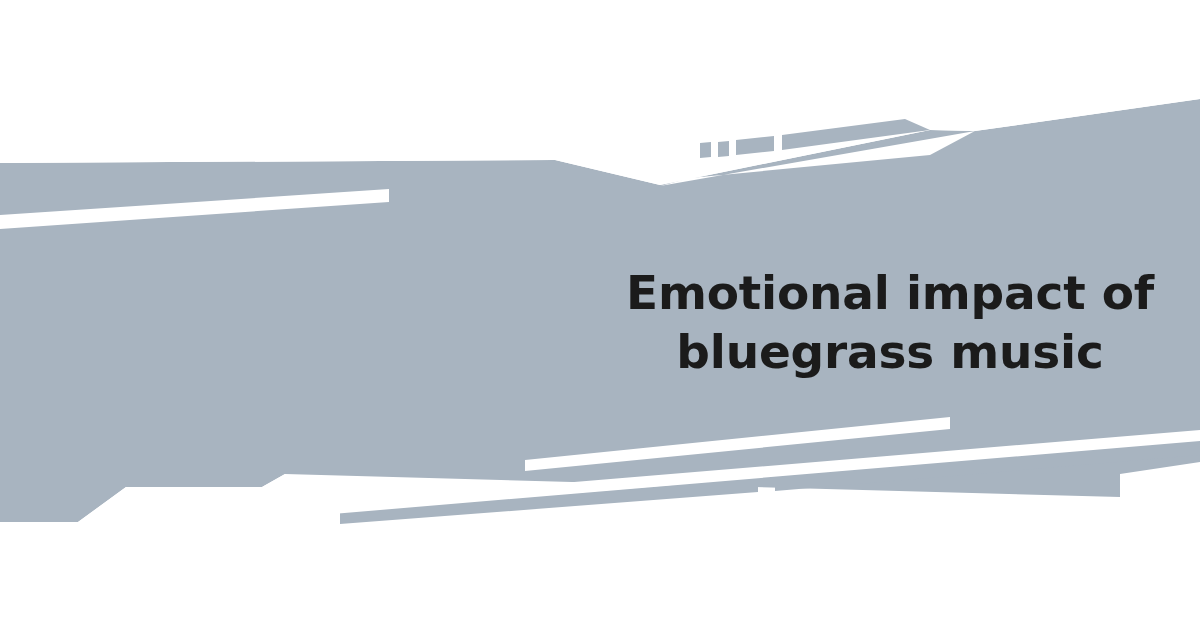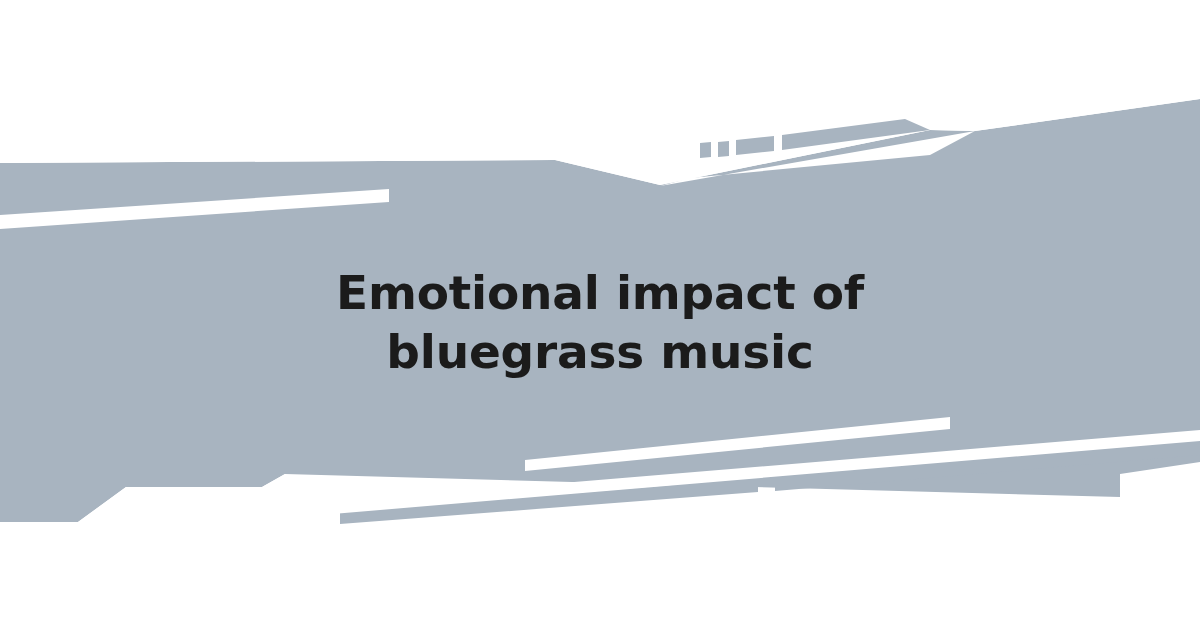--- a/index.html
+++ b/index.html
@@ -27,21 +27,21 @@
     display: block;
   }
   #title-layer {
     position: absolute;
     left: 0;
     top: 0;
     width: 1200px;
     height: 630px;
     display: flex;
     align-items: center;
-    justify-content: center;
+    justify-content: flex-end;
     pointer-events: none;
   }
   #title-block {
     width: 620px;
     text-align: center;
     padding-top: 14px;
   }
   #page-title {
     margin: 0;
     font-family: "DejaVu Sans", "Liberation Sans", sans-serif;

